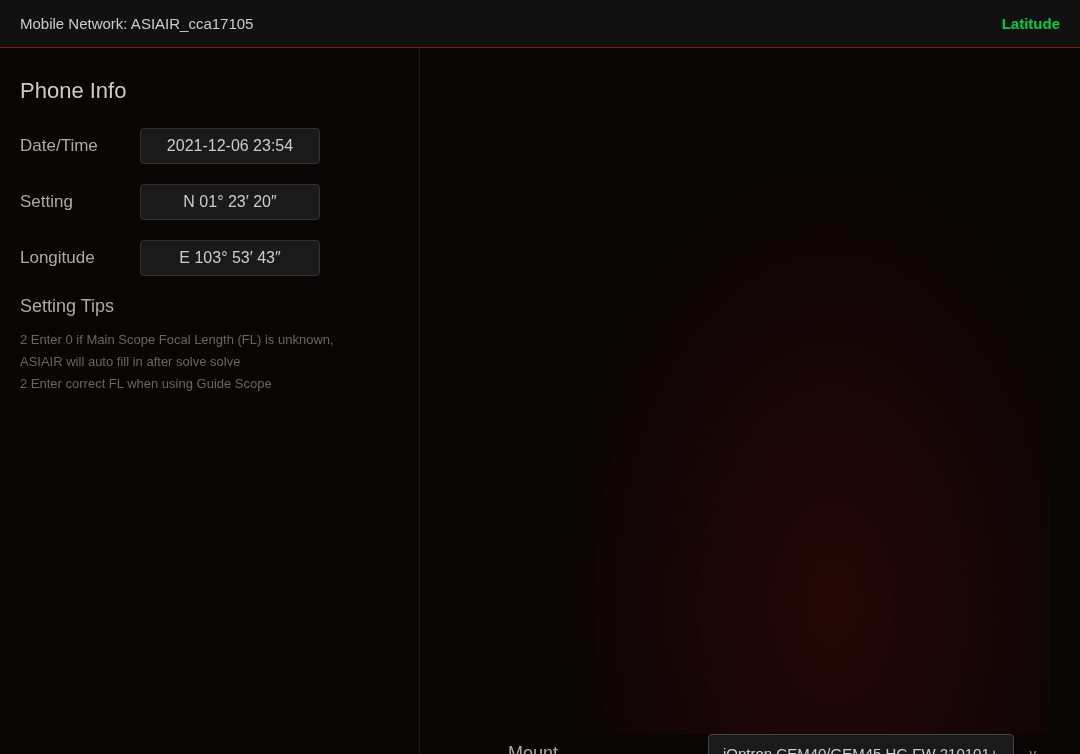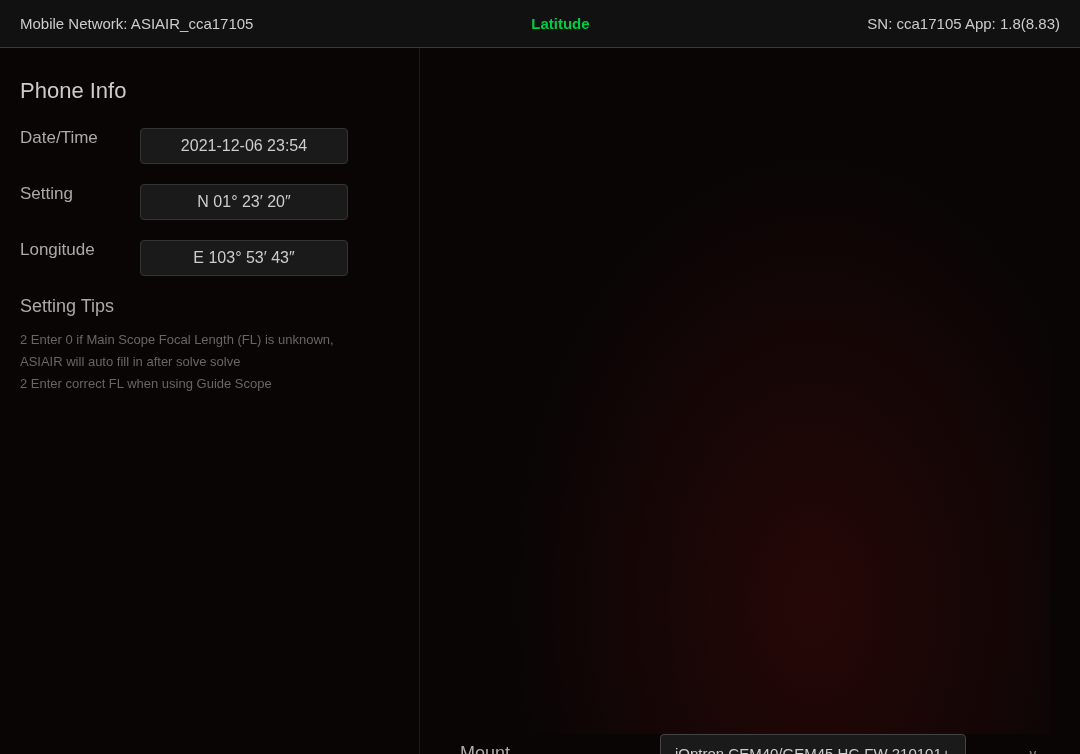--- a/index.html
+++ b/index.html
@@ -39,58 +39,59 @@
 
     .header-sn {
       color: #cccccc;
       font-size: 15px;
     }
 
     
     .main-content {
       display: flex;
       height: calc(754px - 48px);
+      gap: 48px;
     }
 
     
     .left-panel {
       width: 420px;
       padding: 30px 20px 20px 20px;
       border-right: 1px solid #1a1a1a;
       flex-shrink: 0;
     }
 
     .section-title {
       font-size: 22px;
       color: #cccccc;
       margin-bottom: 24px;
       font-weight: normal;
     }
 
     .field-row {
       display: flex;
-      align-items: flex-start;
+      align-items: center;
       margin-bottom: 20px;
     }
 
     .field-label {
       font-size: 17px;
       color: #aaaaaa;
       width: 120px;
       flex-shrink: 0;
     }
 
     .field-value {
       background-color: #1a1a1a;
       border: 1px solid #333;
       color: #cccccc;
       font-size: 16px;
       padding: 8px 16px;
       border-radius: 4px;
-      width: 208px;
+      width: 180px;
       text-align: center;
     }
 
     .setting-tips-title {
       font-size: 18px;
       color: #aaaaaa;
       margin-bottom: 12px;
       font-weight: normal;
     }
 
@@ -167,21 +168,20 @@
       position: relative;
       z-index: 1;
     }
   </style>
 </head>
 <body>
 
 <div class="header-bar">
   <span class="header-network">Mobile Network: ASIAIR_cca17105</span>
   <span class="header-connected">Latitude</span>
-  <span class="header-sn">SN: cca17105  App: 1.8(8.83)</span>
 </div>
 
 <div class="main-content">
 
   <div class="left-panel">
     <div class="section-title">Phone Info</div>
 
     <div class="field-row">
       <span class="field-label">Date/Time</span>
       <div class="field-value">2021-12-06 23:54</div>

